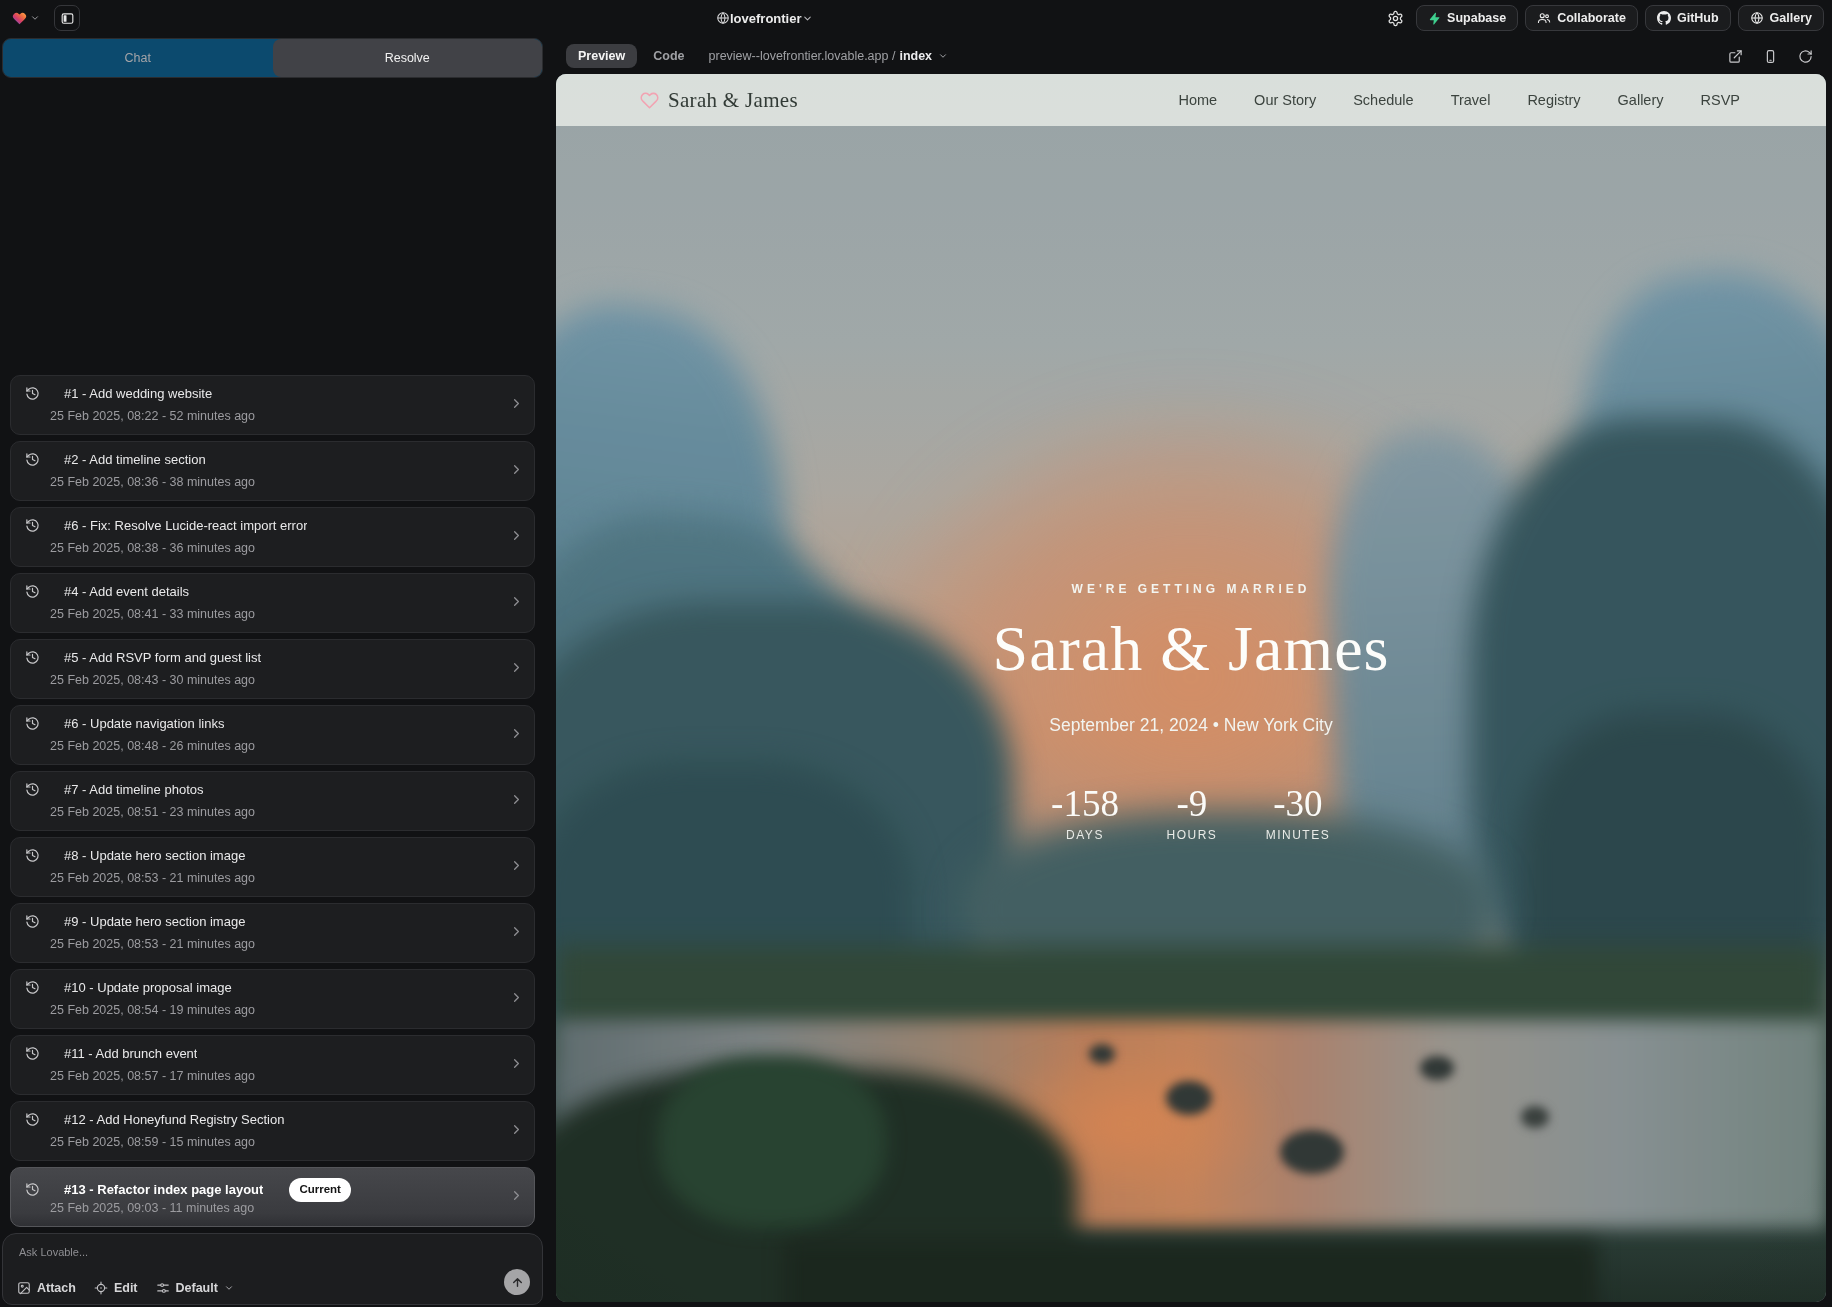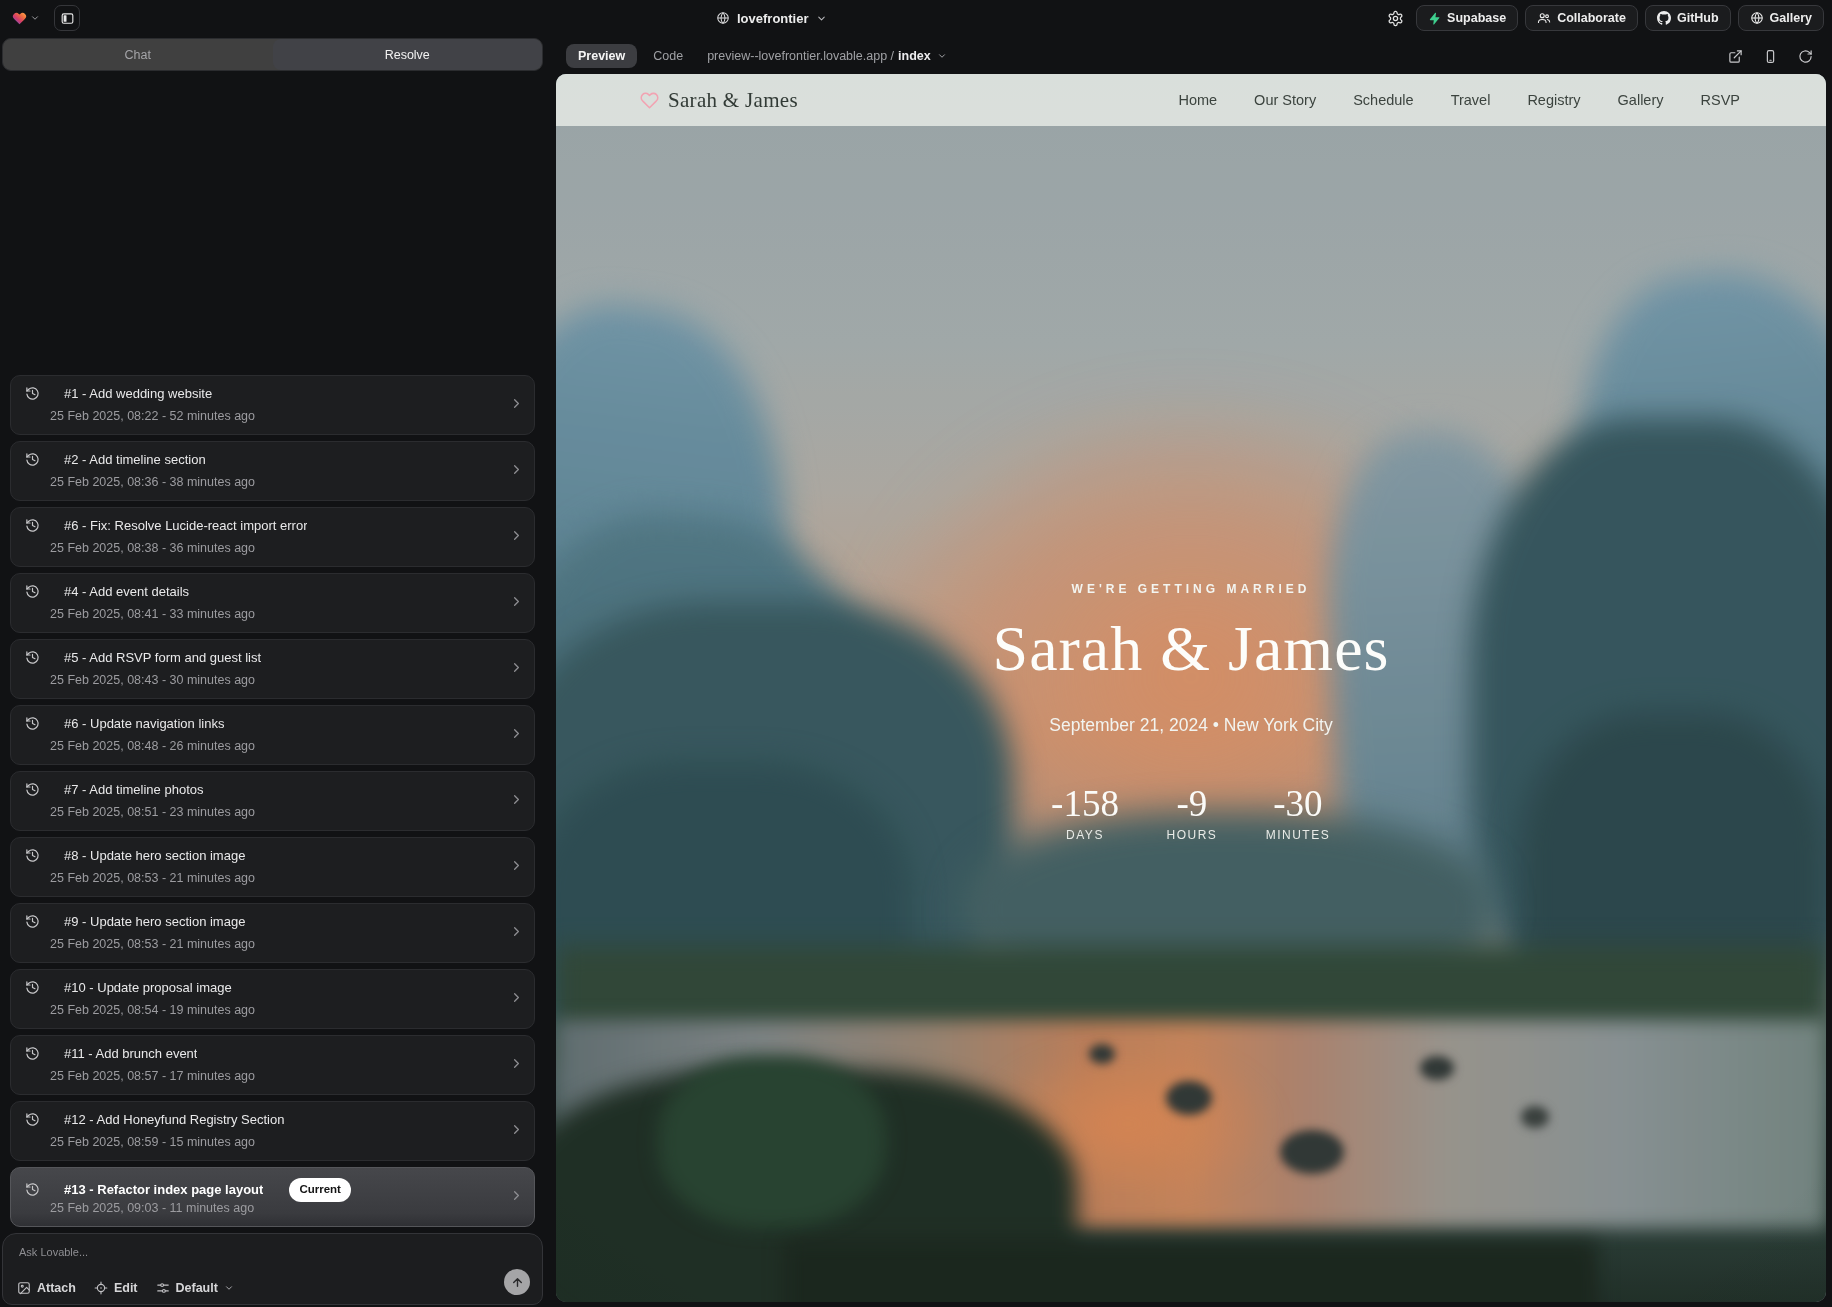--- a/index.html
+++ b/index.html
@@ -7,33 +7,33 @@
     font-family:"Liberation Sans", sans-serif; -webkit-font-smoothing:antialiased; }
   body { position:relative; color:#e6e6e6; }
   svg { display:block; }
 
   
   .topbar { position:absolute; top:0; left:0; right:0; height:36px; display:flex; align-items:center; }
   .tb-left { position:absolute; left:12px; top:0; height:36px; display:flex; align-items:center; gap:6px; }
   .logo-btn { display:flex; align-items:center; gap:3px; cursor:pointer; }
   .panel-toggle { width:26px; height:26px; margin-left:8px; border:1px solid #35363a; border-radius:7px;
     display:flex; align-items:center; justify-content:center; color:#e8e8e8; background:transparent; }
-  .tb-project { position:absolute; left:716px; top:0; height:36px; display:flex; align-items:center; gap:7px;
+  .tb-project { position:absolute; left:716px; top:0; height:36px; display:flex; align-items:center; 
     font-size:13px; color:#ececec; font-weight:600;text-align:right; }
   .tb-right { position:absolute; right:8px; top:0; height:36px; display:flex; align-items:center; gap:7px; }
   .icon-btn { width:28px; height:28px; display:flex; align-items:center; justify-content:center;
     color:#e3e3e3; border-radius:7px; background:transparent; border:none; }
   .pill-btn { height:26px; display:flex; align-items:center; gap:6px; padding:0 11px;
     background:#1b1c1e; border:1px solid #37383c; border-radius:8px; color:#ededed;
     font-size:12.5px; font-weight:600; }
 
   
   .left-panel { position:absolute; left:2px; top:38px; width:541px; bottom:2px; }
-  .chat-tabs { position:absolute; left:0; top:0; width:100%; height:33px; display:flex;
-    background:#404040; border-radius:9px; overflow:hidden; border:1px solid #2b2c2f; }
+  .chat-tabs { position:absolute; left:0; top:0; width:100%; height:40px; display:flex;
+    background:#0c4a6e; border-radius:9px; overflow:hidden; border:1px solid #2b2c2f; }
   .chat-tab { flex:1; display:flex; align-items:center; justify-content:center; font-size:12.5px;
     color:#a4a4a8; background:transparent; border:none; }
   .chat-tab.active { background:#414247; color:#f2f2f2; border-radius:8px; }
 
   .history-list { position:absolute; left:8px; right:8px; top:337px; display:flex; flex-direction:column; gap:6px; }
   .hist-item { position:relative; height:60px; background:#1d1e20; border:1px solid #2b2c2f; border-radius:10px; cursor:pointer; }
   .hist-item .row1 { position:absolute; left:14px; top:10px; right:30px; display:flex; align-items:center; gap:24px; }
   .hist-icon { color:#c7c7c9; flex:0 0 auto; }
   .hist-title { font-size:13px; color:#e9e9ea; white-space:nowrap; overflow:hidden; }
   .hist-time { position:absolute; left:39px; top:33px; font-size:12.5px; color:#9c9ca0; }
@@ -51,21 +51,21 @@
   .composer-actions { position:absolute; left:14px; bottom:9px; display:flex; align-items:center; gap:18px; }
   .composer-action { display:flex; align-items:center; gap:6px; color:#d6d6d8; font-size:12.5px; font-weight:600;
     background:none; border:none; }
   .composer-action .cicon { color:#c2c2c5; }
   .send-btn { position:absolute; right:12px; bottom:9px; width:26px; height:26px; border-radius:50%;
     background:#a5a5a7; border:none; display:flex; align-items:center; justify-content:center; color:#2a2a2c; }
 
   
   .preview-panel { position:absolute; left:556px; top:38px; right:6px; bottom:5px; }
   .preview-toolbar { position:absolute; left:0; right:0; top:0; height:36px; display:flex; align-items:center; }
-  .pv-tab { font-size:12.5px; border:none; background:transparent; }
+  .pv-tab { font-size:12.5px; border:none; background:transparent;font-weight:bold; }
   .pv-tab.active { background:#3c3d41; color:#f5f5f5; padding:5px 12px; border-radius:8px; font-weight:600; margin-left:10px; }
   .pv-tab.inactive { color:#9fa0a4; margin-left:10px; padding:5px 6px; }
   .pv-url { display:flex; align-items:center; gap:4px; margin-left:18px; font-size:12.5px; color:#9fa0a4; }
   .pv-url .page { color:#ececee; font-weight:700; }
   .pv-url .chev { color:#9fa0a4; margin-left:2px; }
   .pv-tools { position:absolute; right:8px; top:0; height:36px; display:flex; align-items:center; gap:9px; }
   .pv-tools .icon-btn { color:#c9c9cc; width:26px; height:26px; }
 
   
   .site { position:absolute; left:0; right:0; top:36px; bottom:0; border-radius:10px; overflow:hidden; background:#8e989b; }

